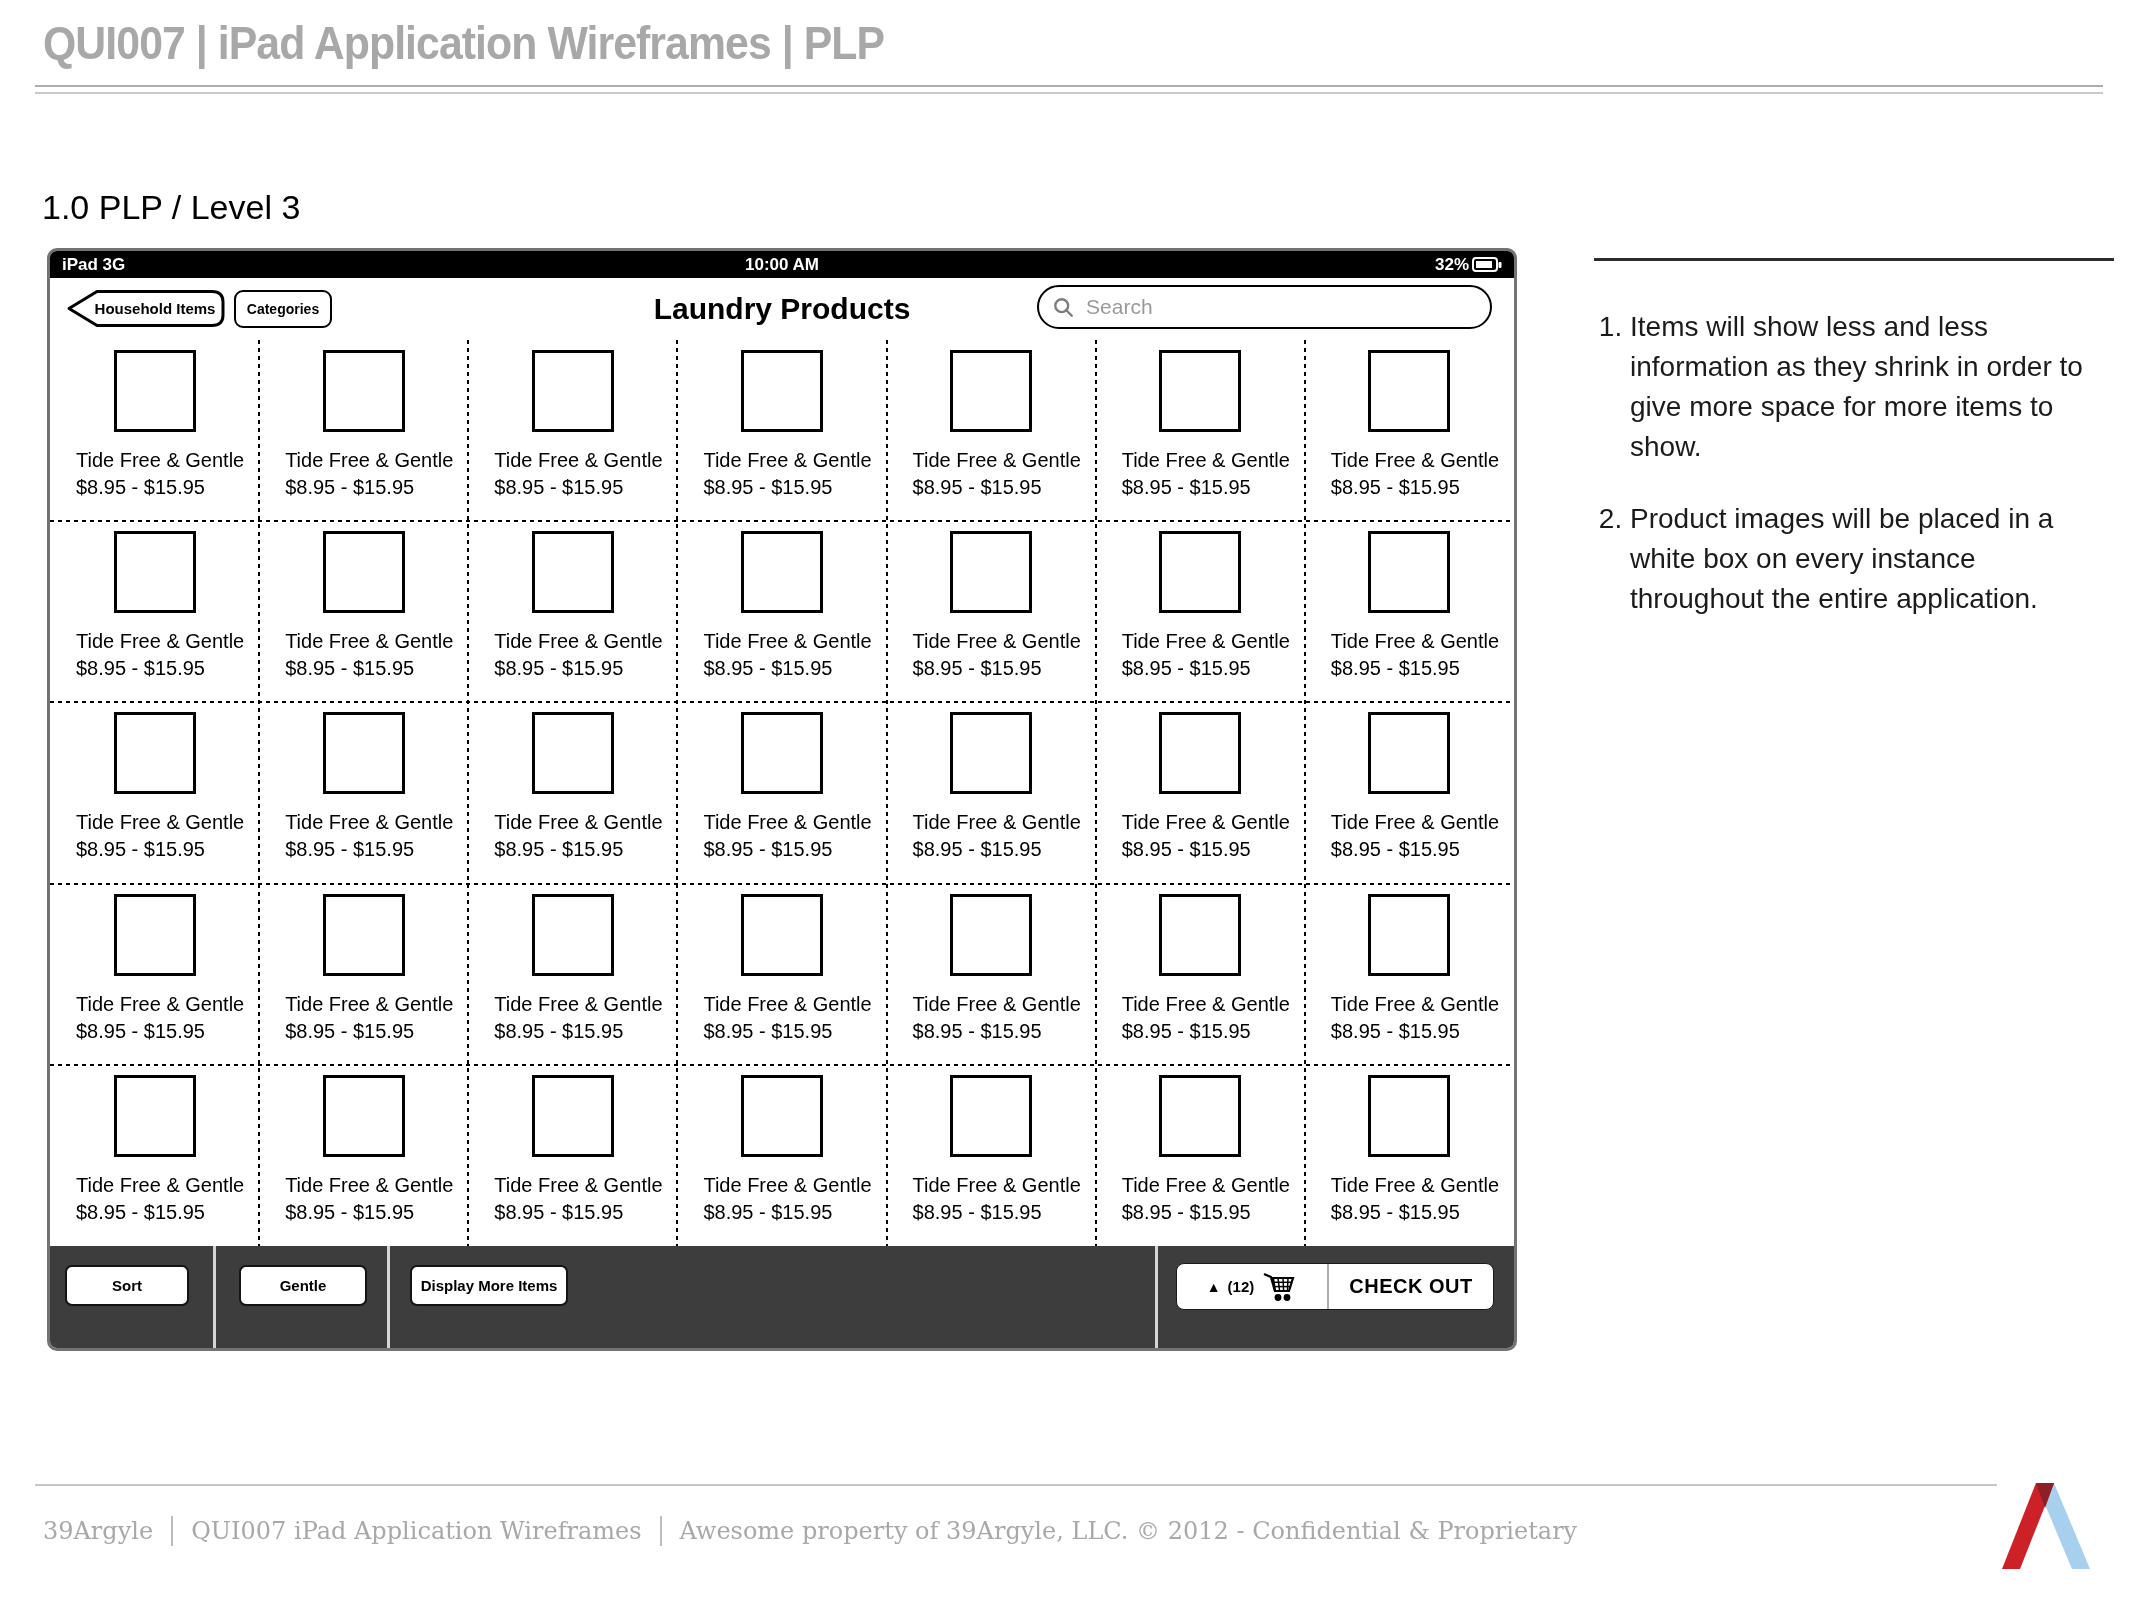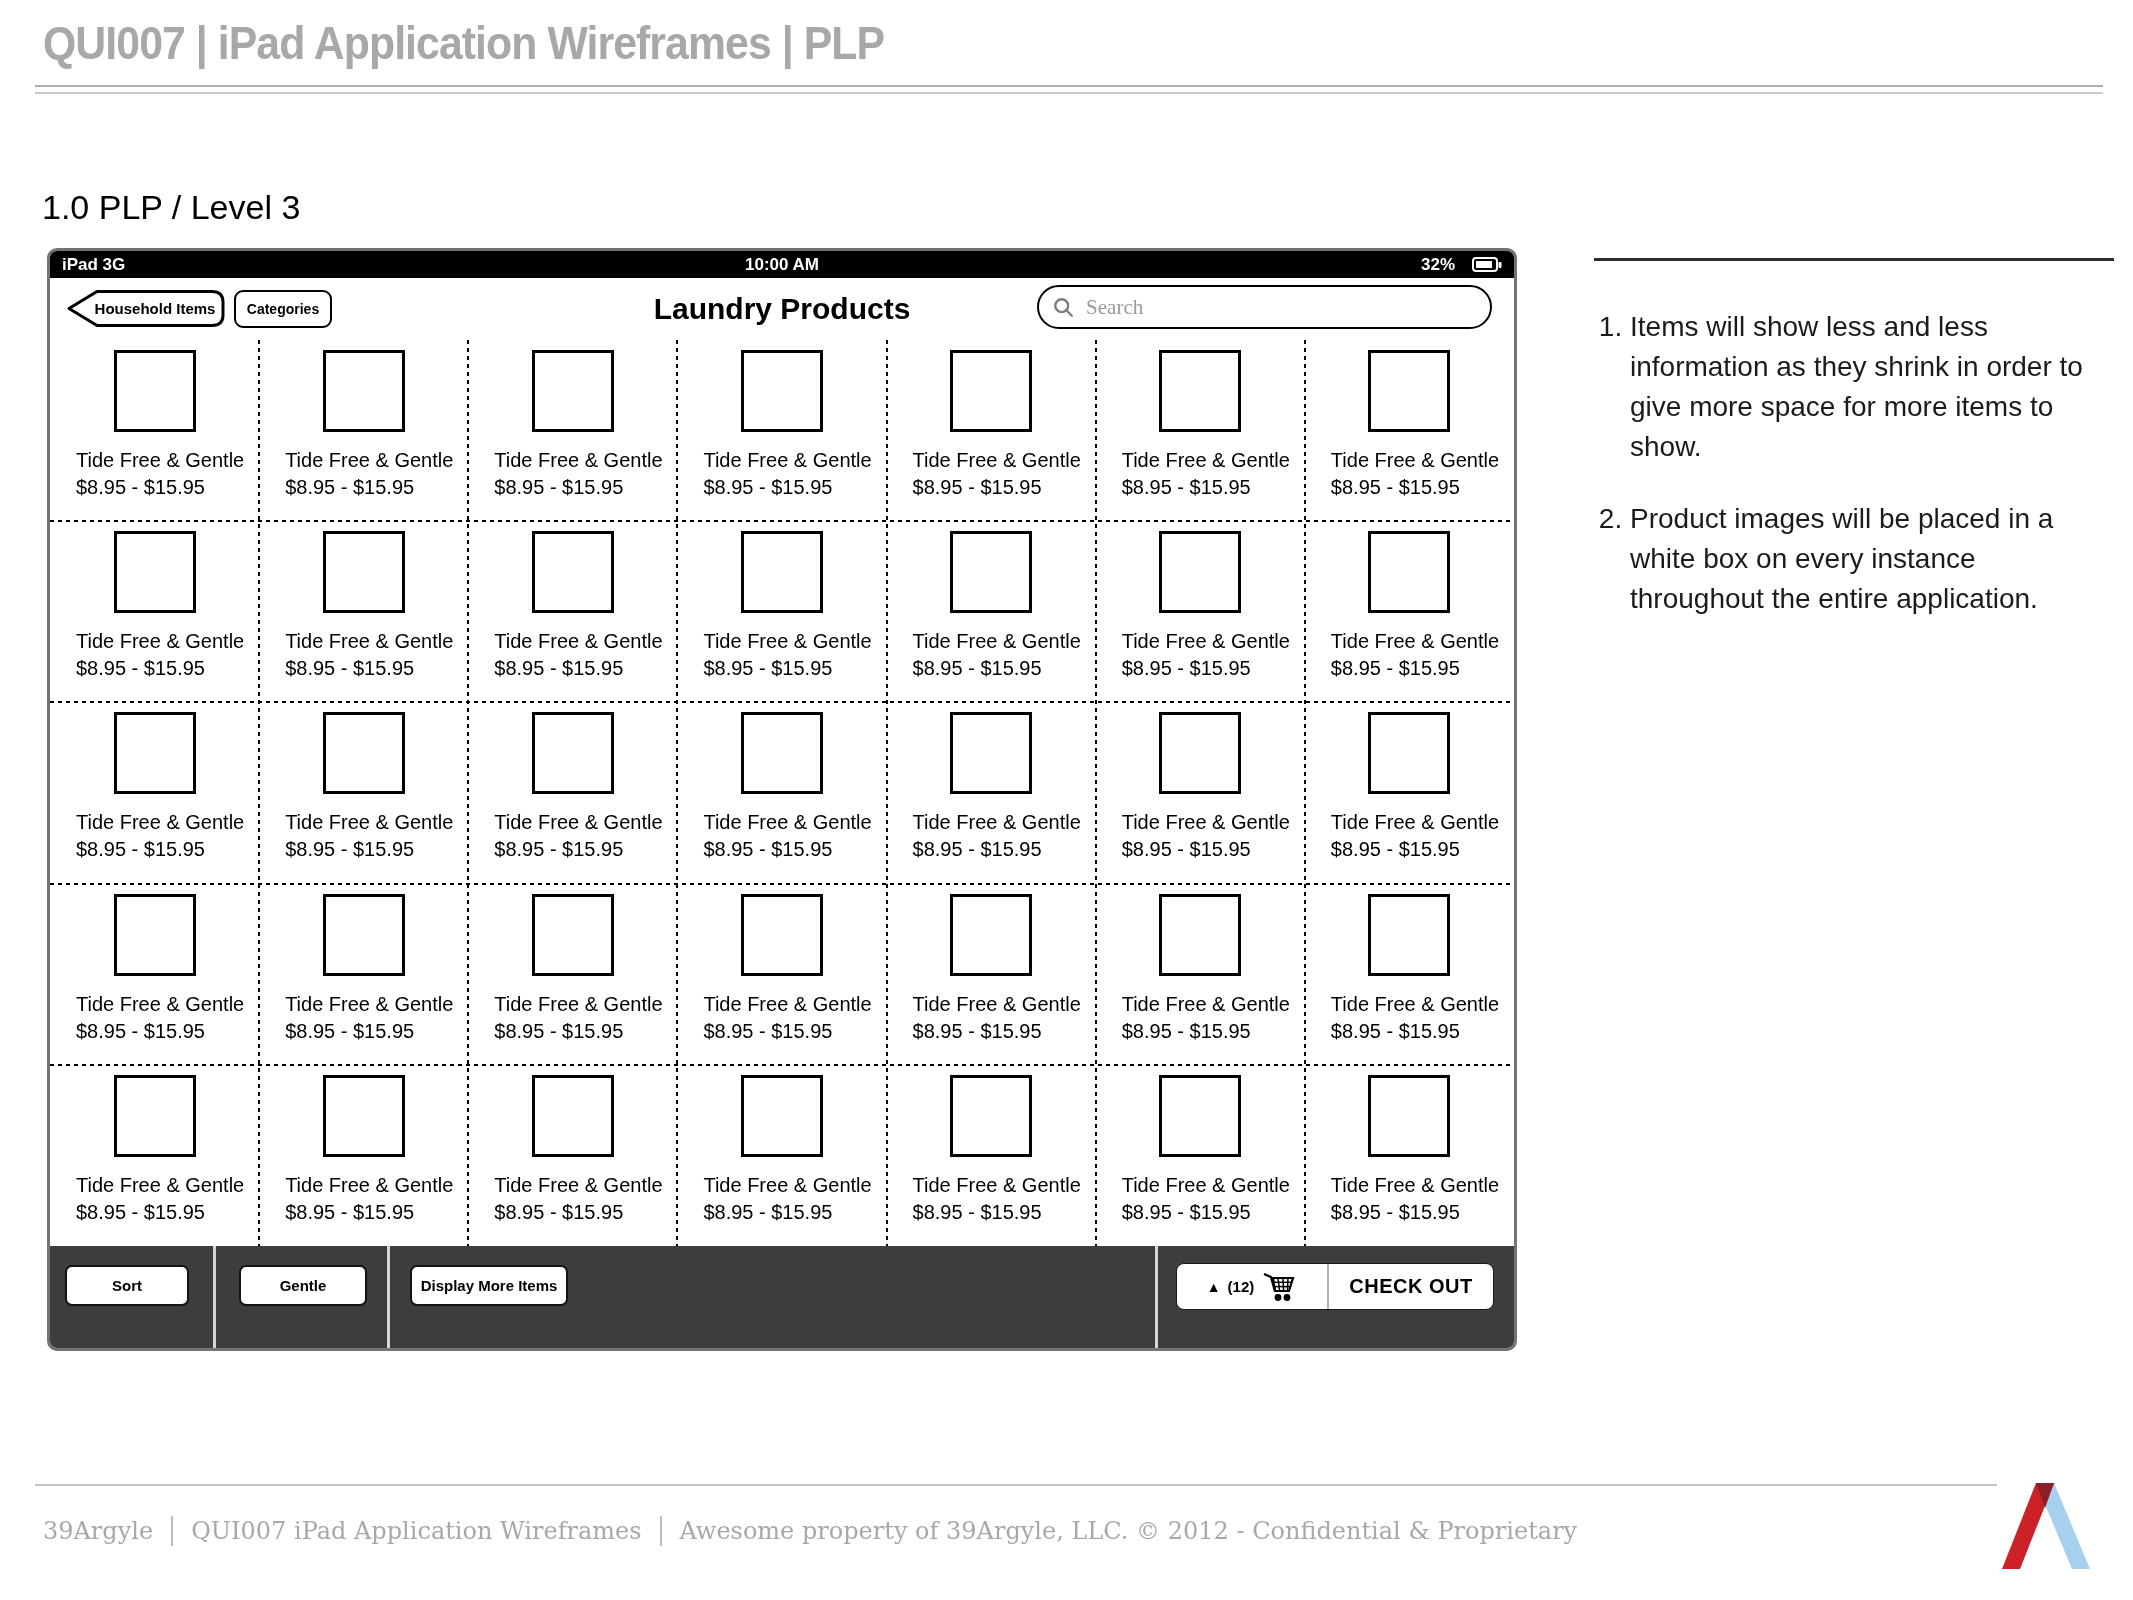--- a/index.html
+++ b/index.html
@@ -15,37 +15,37 @@
 
   .section-title{position:absolute;left:42px;top:188px;font-size:34px;color:#000;}
 
   
   .ipad{position:absolute;left:47px;top:248px;width:1470px;height:1103px;box-sizing:border-box;
         border:3px solid #737373;border-radius:10px;background:#fff;overflow:hidden;}
 
   .statusbar{position:relative;height:27px;background:#000;color:#fff;display:flex;
              align-items:center;padding:0 12px;font-size:17px;font-weight:bold;}
   .sb-time{position:absolute;left:50%;transform:translateX(-50%);}
-  .sb-right{margin-left:auto;display:flex;align-items:center;gap:17px;}
+  .sb-right{margin-left:auto;display:flex;align-items:center;gap:3px;}
 
   .navbar{position:relative;height:62px;background:#fff;}
   .nav-title{position:absolute;inset:0;display:flex;align-items:center;justify-content:center;
              font-size:30px;font-weight:bold;pointer-events:none;}
   .back-btn{position:absolute;left:14px;top:11px;width:162px;height:39px;cursor:pointer;}
   .back-btn svg{position:absolute;inset:0;}
   .back-btn span{position:absolute;inset:0;display:flex;align-items:center;justify-content:center;
                  padding-left:20px;font-size:15px;font-weight:bold;}
   .cat-btn{position:absolute;left:184px;top:12px;width:98px;height:38px;box-sizing:border-box;
            border:2.5px solid #000;border-radius:9px;background:#fff;display:flex;align-items:center;
            justify-content:center;font-size:14px;font-weight:bold;cursor:pointer;}
   .search{position:absolute;right:22px;top:7px;width:455px;height:44px;box-sizing:border-box;
           border:2.5px solid #000;border-radius:22px;background:#fff;display:flex;
           align-items:center;padding:0 14px;gap:10px;}
   .search input{border:none;outline:none;background:transparent;width:100%;
-                font-family:Liberation Serif, serif;font-size:21px;color:#701a75;}
+                font-family:Liberation Sans, sans-serif;font-size:21px;color:#701a75;}
   .search input::placeholder{color:#9a9a9a;}
 
   
   .grid{position:absolute;left:0;right:0;top:89px;bottom:102px;display:grid;
         grid-template-columns:repeat(7,1fr);grid-template-rows:repeat(5,1fr);}
   .cell{display:flex;flex-direction:column;align-items:center;padding-top:10px;box-sizing:border-box;cursor:pointer;}
   .pbox{width:82px;height:82px;box-sizing:border-box;border:3px solid #000;background:#fff;}
   .ptext{width:100%;box-sizing:border-box;padding-left:26px;margin-top:15px;font-size:20px;
          line-height:27px;text-align:left;}
   .sep-v{position:absolute;top:0;bottom:0;width:2px;

